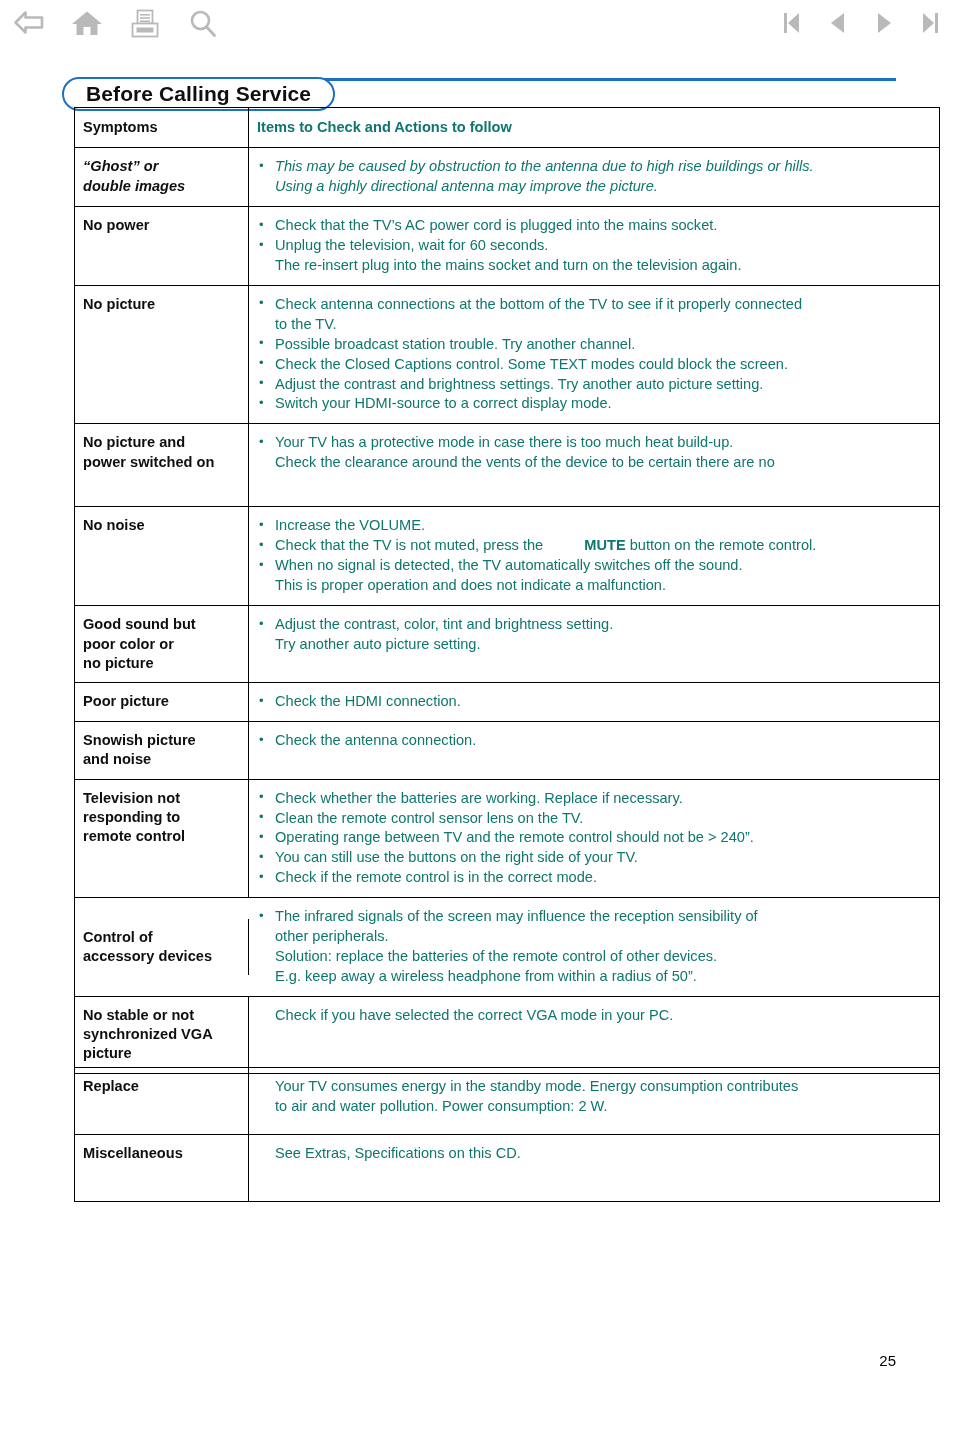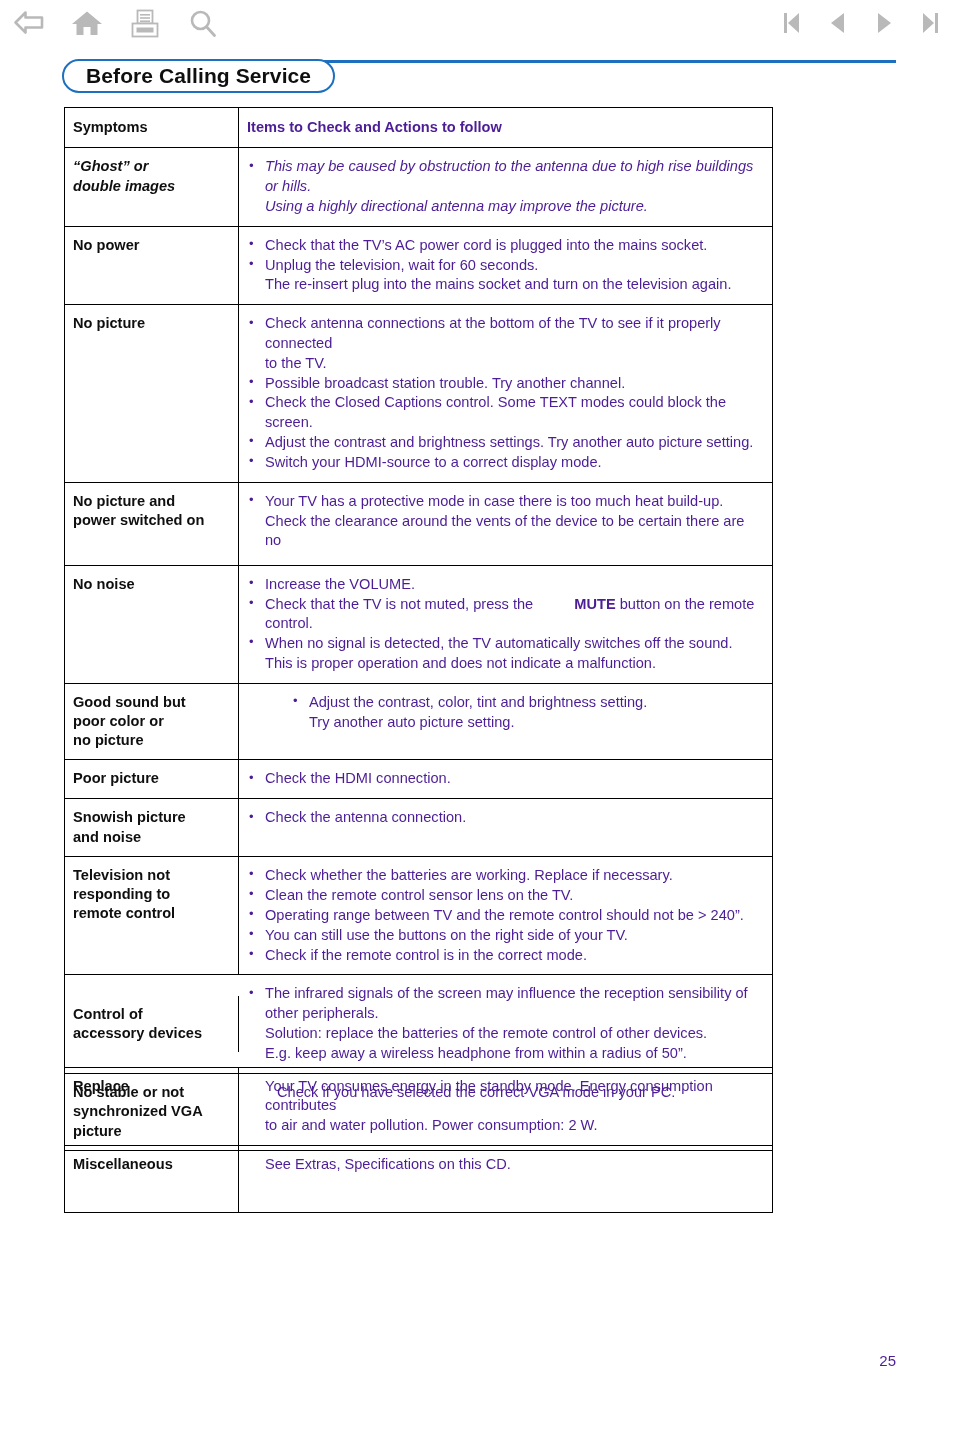--- a/index.html
+++ b/index.html
@@ -43,21 +43,21 @@
   .tb-icon {
     display: block;
     line-height: 0;
     cursor: pointer;
   }
 
   
   .title-row {
     position: absolute;
     left: 0;
-    top: 56px;
+    top: 74px;
     width: 954px;
     height: 44px;
   }
   .title-rule {
     position: absolute;
     left: 200px;
     top: 4px;
     width: 696px;
     height: 3px;
     background: #1d6fc0;
@@ -80,22 +80,22 @@
     font-size: 21px;
     font-weight: bold;
     letter-spacing: 0.1px;
     color: #0f0f0f;
     white-space: nowrap;
   }
 
   
   .table {
     position: absolute;
-    left: 64px;
-    width: 709px;
+    left: 74px;
+    width: 866px;
     box-sizing: border-box;
     border: 1.6px solid #000;
     border-collapse: collapse;
   }
   #table-main { top: 107px; }
   #table-extra { top: 1067px; }
 
   .trow {
     display: flex;
     align-items: stretch;
@@ -113,21 +113,21 @@
     font-weight: bold;
     line-height: 1.32;
     color: #0f0f0f;
   }
   .cell-act {
     flex: 1 1 auto;
     box-sizing: border-box;
     padding: 9px 10px 9px 8px;
     font-size: 14.6px;
     line-height: 1.33;
-    color: #4c1d95;
+    color: #0f766e;
   }
   .head .cell-sym,
   .head .cell-act {
     font-weight: bold;
     padding-top: 10px;
     padding-bottom: 10px;
   }
 
   ul.items {
     margin: 0;
@@ -156,21 +156,21 @@
     padding-left: 0;
   }
   .bold-inline { font-weight: bold; margin-left: 37px; }
 
   
   .page-number {
     position: absolute;
     right: 58px;
     top: 1352px;
     font-size: 15px;
-    color: #4c1d95;
+    color: #000000;
   }
 </style>
 </head>
 <body>
 
 <div class="toolbar">
 
   <div class="toolbar-left">
 
     <span class="tb-icon" title="Back">
@@ -293,21 +293,21 @@
       <div class="cell-sym">No noise</div>
       <div class="cell-act">
         <ul class="items">
           <li>Increase the VOLUME.</li>
           <li>Check that the TV is not muted, press the <span class="bold-inline">MUTE</span> button on the remote control.</li>
           <li>When no signal is detected, the TV automatically switches off the sound.</li>
           <li class="cont">This is proper operation and does not indicate a malfunction.</li>
         </ul>
       </div>
     </div>
-    <div class="trow" style="min-height: 74px; gap: 44px;">
+    <div class="trow" style="min-height: 74px;">
       <div class="cell-sym">Good sound but<br>poor color or<br>no picture</div>
       <div class="cell-act">
         <ul class="items">
           <li>Adjust the contrast, color, tint and brightness setting.</li>
           <li class="cont">Try another auto picture setting.</li>
         </ul>
       </div>
     </div>
     <div class="trow" style="min-height: 38px;">
       <div class="cell-sym">Poor picture</div>
@@ -341,21 +341,21 @@
       <div class="cell-sym">Control of<br>accessory devices</div>
       <div class="cell-act">
         <ul class="items">
           <li>The infrared signals of the screen may influence the reception sensibility of</li>
           <li class="cont">other peripherals.</li>
           <li class="cont">Solution: replace the batteries of the remote control of other devices.</li>
           <li class="cont">E.g. keep away a wireless headphone from within a radius of 50”.</li>
         </ul>
       </div>
     </div>
-    <div class="trow" style="min-height: 72px; gap: 12px;">
+    <div class="trow" style="min-height: 72px;">
       <div class="cell-sym">No stable or not<br>synchronized VGA<br>picture</div>
       <div class="cell-act">
         <ul class="items">
           <li class="cont plain-text">Check if you have selected the correct VGA mode in your PC.</li>
         </ul>
       </div>
     </div>
   </div>
 
 <div class="table" id="table-extra">

